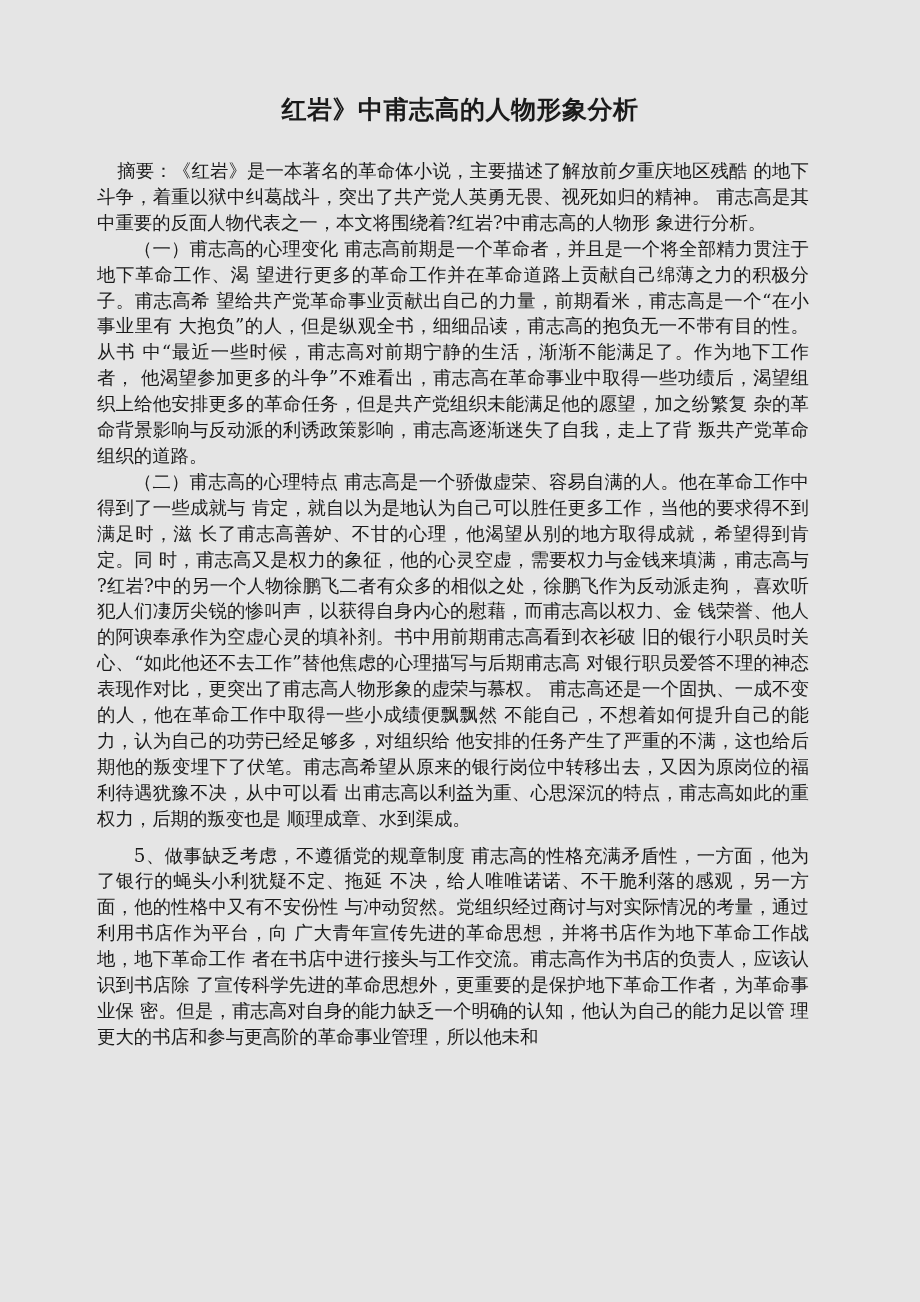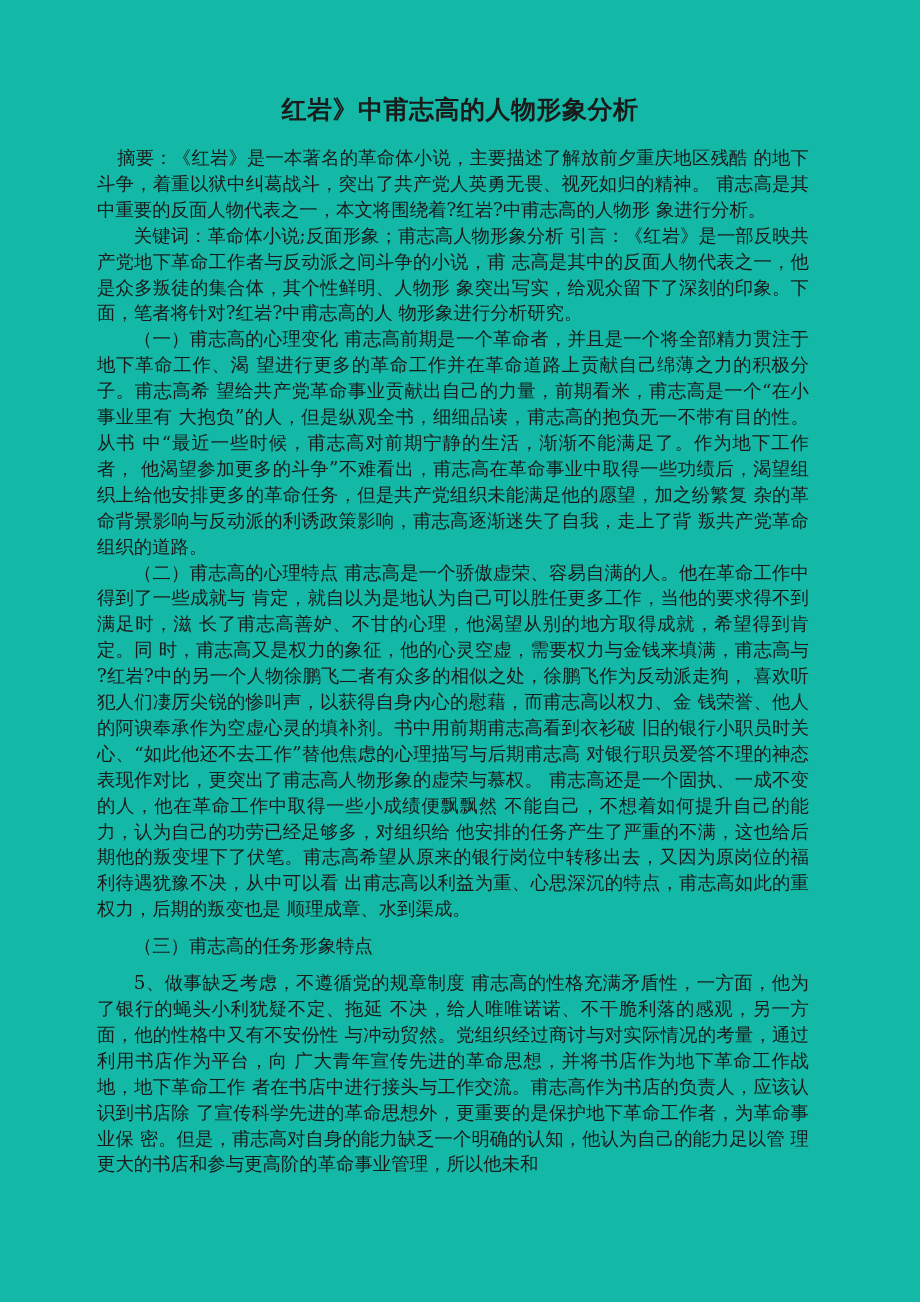--- a/index.html
+++ b/index.html
@@ -12,39 +12,39 @@
     width: 920px;
     height: 1302px;
     font-family: "DejaVu Serif", "Liberation Serif", serif;
     color: #1a1a1a;
     overflow: hidden;
   }
   .page {
     position: relative;
     width: 920px;
     height: 1302px;
-    background: #14b8a6;
+    background: #e5e5e5;
     box-sizing: border-box;
     padding: 16px;
   }
   .doc-title {
     position: absolute;
     top: 76px;
     left: 0;
     width: 920px;
     text-align: center;
     font-size: 25px;
     font-weight: bold;
     letter-spacing: 0.5px;
     line-height: 34px;
     font-family: "DejaVu Serif", "Liberation Serif", serif;
   }
   .body-block {
     position: absolute;
-    top: 145px;
+    top: 158px;
     left: 97px;
     width: 712px;
   }
   p.para {
     margin: 0;
     padding: 0;
     font-size: 18.4px;
     line-height: 25.9px;
     text-align: justify;
     text-justify: inter-ideograph;
@@ -67,26 +67,24 @@
 <body>
 
 <div class="page">
 
   <h1 class="doc-title">红岩》中甫志高的人物形象分析</h1>
 
   <div class="body-block">
 
     <p class="para indent1">摘要：《红岩》是一本著名的革命体小说，主要描述了解放前夕重庆地区残酷 的地下斗争，着重以狱中纠葛战斗，突出了共产党人英勇无畏、视死如归的精神。 甫志高是其中重要的反面人物代表之一，本文将围绕着?红岩?中甫志高的人物形 象进行分析。</p>
 
-    <p class="para indent2">关键词：革命体小说;反面形象；甫志高人物形象分析 引言：《红岩》是一部反映共产党地下革命工作者与反动派之间斗争的小说，甫 志高是其中的反面人物代表之一，他是众多叛徒的集合体，其个性鲜明、人物形 象突出写实，给观众留下了深刻的印象。下面，笔者将针对?红岩?中甫志高的人 物形象进行分析研究。</p>
 
 
     <p class="para indent2">（一）甫志高的心理变化 甫志高前期是一个革命者，并且是一个将全部精力贯注于地下革命工作、渴 望进行更多的革命工作并在革命道路上贡献自己绵薄之力的积极分子。甫志高希 望给共产党革命事业贡献出自己的力量，前期看米，甫志高是一个“在小事业里有 大抱负”的人，但是纵观全书，细细品读，甫志高的抱负无一不带有目的性。从书 中“最近一些时候，甫志高对前期宁静的生活，渐渐不能满足了。作为地下工作者， 他渴望参加更多的斗争”不难看出，甫志高在革命事业中取得一些功绩后，渴望组 织上给他安排更多的革命任务，但是共产党组织未能满足他的愿望，加之纷繁复 杂的革命背景影响与反动派的利诱政策影响，甫志高逐渐迷失了自我，走上了背 叛共产党革命组织的道路。</p>
 
     <p class="para indent2">（二）甫志高的心理特点 甫志高是一个骄傲虚荣、容易自满的人。他在革命工作中得到了一些成就与 肯定，就自以为是地认为自己可以胜任更多工作，当他的要求得不到满足时，滋 长了甫志高善妒、不甘的心理，他渴望从别的地方取得成就，希望得到肯定。同 时，甫志高又是权力的象征，他的心灵空虚，需要权力与金钱来填满，甫志高与 ?红岩?中的另一个人物徐鹏飞二者有众多的相似之处，徐鹏飞作为反动派走狗， 喜欢听犯人们凄厉尖锐的惨叫声，以获得自身内心的慰藉，而甫志高以权力、金 钱荣誉、他人的阿谀奉承作为空虚心灵的填补剂。书中用前期甫志高看到衣衫破 旧的银行小职员时关心、“如此他还不去工作”替他焦虑的心理描写与后期甫志高 对银行职员爱答不理的神态表现作对比，更突出了甫志高人物形象的虚荣与慕权。 甫志高还是一个固执、一成不变的人，他在革命工作中取得一些小成绩便飘飘然 不能自己，不想着如何提升自己的能力，认为自己的功劳已经足够多，对组织给 他安排的任务产生了严重的不满，这也给后期他的叛变埋下了伏笔。甫志高希望从原来的银行岗位中转移出去，又因为原岗位的福利待遇犹豫不决，从中可以看 出甫志高以利益为重、心思深沉的特点，甫志高如此的重权力，后期的叛变也是 顺理成章、水到渠成。</p>
 
-    <p class="para indent2 gap-md">（三）甫志高的任务形象特点</p>
 
     <p class="para indent2 gap-md">5、做事缺乏考虑，不遵循党的规章制度 甫志高的性格充满矛盾性，一方面，他为了银行的蝇头小利犹疑不定、拖延 不决，给人唯唯诺诺、不干脆利落的感观，另一方面，他的性格中又有不安份性 与冲动贸然。党组织经过商讨与对实际情况的考量，通过利用书店作为平台，向 广大青年宣传先进的革命思想，并将书店作为地下革命工作战地，地下革命工作 者在书店中进行接头与工作交流。甫志高作为书店的负责人，应该认识到书店除 了宣传科学先进的革命思想外，更重要的是保护地下革命工作者，为革命事业保 密。但是，甫志高对自身的能力缺乏一个明确的认知，他认为自己的能力足以管 理更大的书店和参与更高阶的革命事业管理，所以他未和</p>
 
   </div>
 
 </div>
 
 </body></html>

